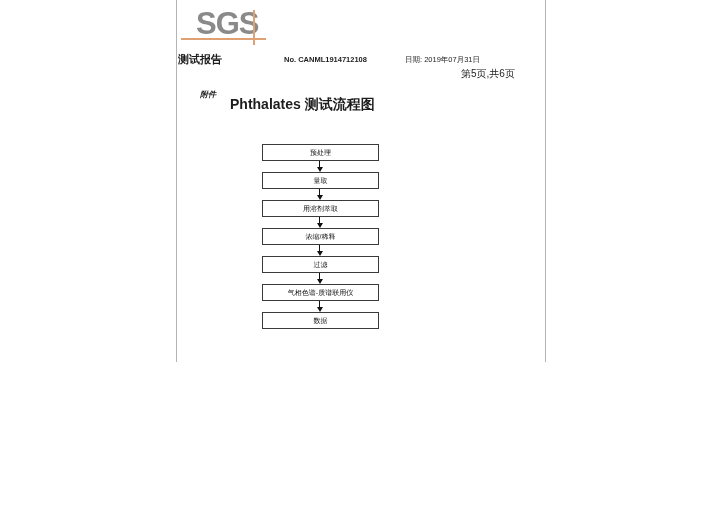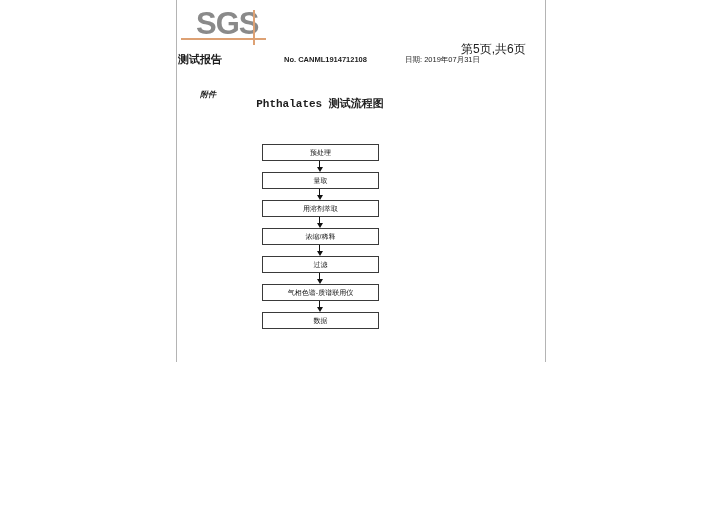--- a/index.html
+++ b/index.html
@@ -8,25 +8,25 @@
   .page-border{position:absolute;left:176px;top:-2px;width:368px;height:506px;
                border:1px solid #b4b4b4;background:#fff;}
   
   .logo-text{position:absolute;left:196px;top:6px;font-size:31px;font-weight:bold;
              letter-spacing:-1px;color:#8a8a8a;}
   .logo-underline{position:absolute;left:181px;top:38px;width:85px;height:2px;background:#dda174;}
   .logo-vline{position:absolute;left:253px;top:10px;width:2px;height:35px;background:#dda174;}
   .report-title{position:absolute;left:178px;top:52px;font-size:11px;font-weight:bold;color:#1d1d1d;}
   .report-no{position:absolute;left:284px;top:55px;font-size:7.5px;font-weight:bold;color:#1d1d1d;}
   .report-date{position:absolute;left:383px;top:55px;font-size:7.5px;color:#1d1d1d;margin-left:22px;}
-  .report-page{position:absolute;left:461px;top:41px;font-size:12px;color:#1d1d1d;}
+  .report-page{position:absolute;left:461px;top:67px;font-size:10px;color:#1d1d1d;}
   .attachment{position:absolute;left:200px;top:89px;font-size:8px;font-weight:bold;color:#1d1d1d;font-style:italic;}
   
-  .flow-title{position:absolute;left:230px;top:96px;width:180px;text-align:center;
-              font-size:11px;font-weight:bold;color:#1d1d1d;font-family:Liberation Mono, monospace;}
+  .flow-title{position:absolute;left:230px;top:96px;width:180px;
+              font-size:14px;font-weight:bold;color:#1d1d1d;}
   .flowchart{position:absolute;left:262px;top:144px;width:117px;height:190px;}
   .flow-box{position:absolute;left:0;width:115px;height:15px;border:1px solid #3a3a3a;
             background:#fff;text-align:center;line-height:15px;font-size:7px;color:#111;}
   .flow-arrow{position:absolute;left:0;width:115px;height:11px;display:flex;
               flex-direction:column;align-items:center;}
   .flow-arrow .stem{width:1.5px;height:6px;background:#111;}
   .flow-arrow .head{width:0;height:0;border-left:3.5px solid transparent;
                     border-right:3.5px solid transparent;border-top:5px solid #111;}
   
   .disclaimer{position:absolute;left:263px;top:435px;width:282px;font-size:3.2px;

